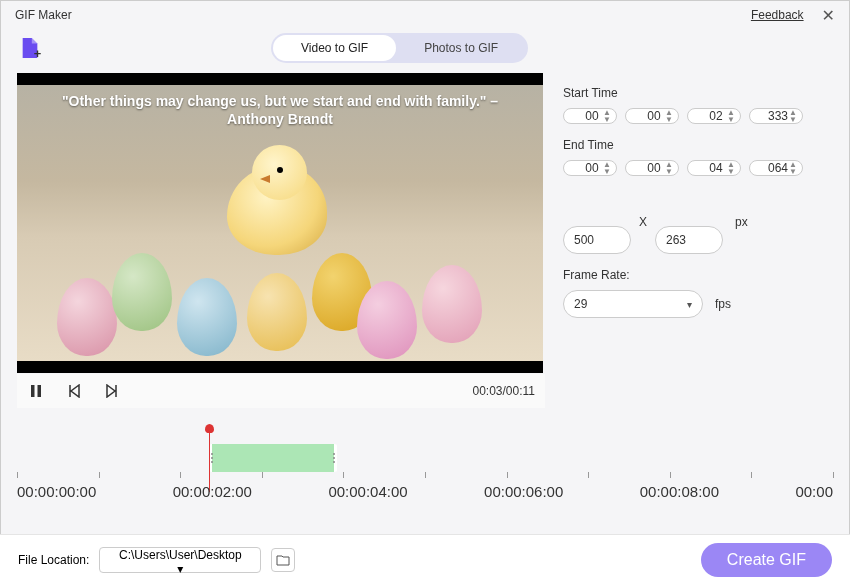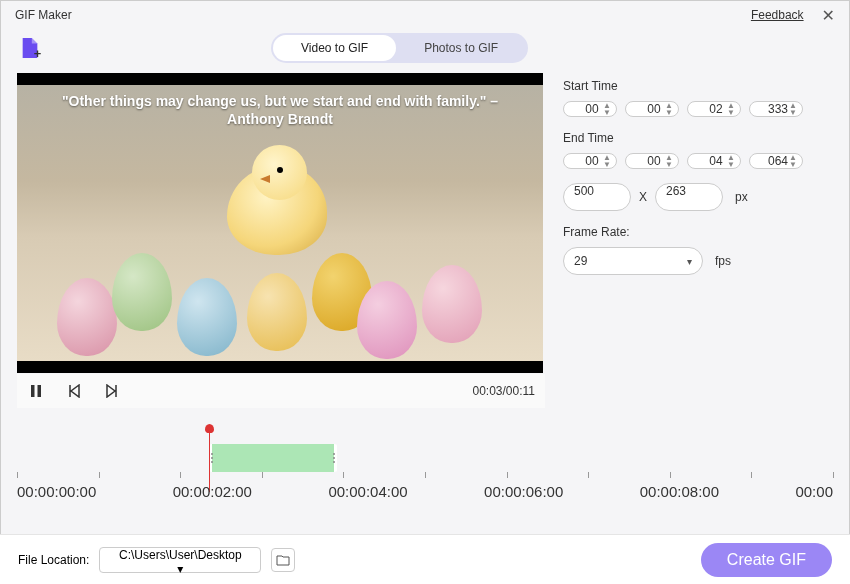--- a/index.html
+++ b/index.html
@@ -28,27 +28,27 @@
 .chick-eye { position: absolute; width: 6px; height: 6px; background: #000; border-radius: 50%; top: 22px; left: 25px; }
 .chick-beak { position: absolute; width: 10px; height: 8px; background: #c97a2e; top: 30px; left: 8px; clip-path: polygon(0 50%, 100% 0, 100% 100%); }
 .quote { position: absolute; top: 20px; left: 0; right: 0; text-align: center; color: #fff; font-weight: bold; font-size: 14px; text-shadow: 0 1px 2px rgba(0,0,0,.5); padding: 0 20px; }
 .quote-author { display: block; margin-top: 2px; }
 .controls { height: 34px; background: #fafafa; display: flex; align-items: center; padding: 0 10px; gap: 20px; margin-top: 1px; }
 .ctrl-btn { width: 18px; height: 18px; cursor: pointer; display: flex; align-items: center; justify-content: center; color: #333; }
 .ctrl-btn svg { width: 14px; height: 14px; }
 .controls .spacer { flex: 1; }
 .timecode { font-size: 12px; color: #333; }
 .sidebar { flex: 1; padding-top: 2px; font-size: 12px; color: #333; }
-.label { margin-bottom: 8px; margin-top: 4px; }
+.label { margin-bottom: 8px; margin-top: 11px; }
 .time-row { display: flex; gap: 8px; margin-bottom: 14px; }
 .spin { width: 54px; height: 16px; border: 1px solid #ccc; border-radius: 14px; display: flex; align-items: center; padding: 0 6px 0 10px; font-size: 12px; background: #fff; position: relative; justify-content: center; }
 .spin .arrows { position: absolute; right: 5px; display: flex; flex-direction: column; gap: 0; line-height: 0; }
 .spin .arrows span { font-size: 8px; color: #888; line-height: 7px; cursor: pointer; }
 .size-row { display: flex; align-items: center; gap: 8px; margin-bottom: 14px; }
-.size-input { width: 68px; height: 28px; border: 1px solid #ccc; border-radius: 14px; padding: 0 10px; font-size: 12px; background: #fff; display: flex; align-items: flex-start; }
+.size-input { width: 68px; height: 28px; border: 1px solid #ccc; border-radius: 14px; padding: 0 10px; font-size: 12px; background: #fff; display: flex; align-items: center; margin-top: 36px; }
 .size-x { font-size: 12px; color: #333; }
 .unit { font-size: 12px; color: #333; margin-left: 4px; }
 .select { width: 140px; height: 28px; border: 1px solid #ccc; border-radius: 14px; padding: 0 10px; font-size: 12px; background: #fff; display: flex; align-items: center; justify-content: space-between; cursor: pointer; }
 .select .caret { font-size: 10px; color: #555; }
 .timeline-area { padding: 16px 16px 4px 16px; position: relative; }
 .ruler { height: 60px; position: relative; border-bottom: none; }
 .track-bg { position: absolute; top: 20px; height: 28px; left: 0; right: 0; }
 .clip { position: absolute; top: 20px; height: 28px; background: #ace6b5; border-left: 3px solid #fff; border-right: 3px solid #fff; border-radius: 2px; }
 .clip-handle { position: absolute; top: 6px; bottom: 6px; width: 4px; display: flex; flex-direction: column; justify-content: center; gap: 2px; }
 .clip-handle.left { left: -2px; }

